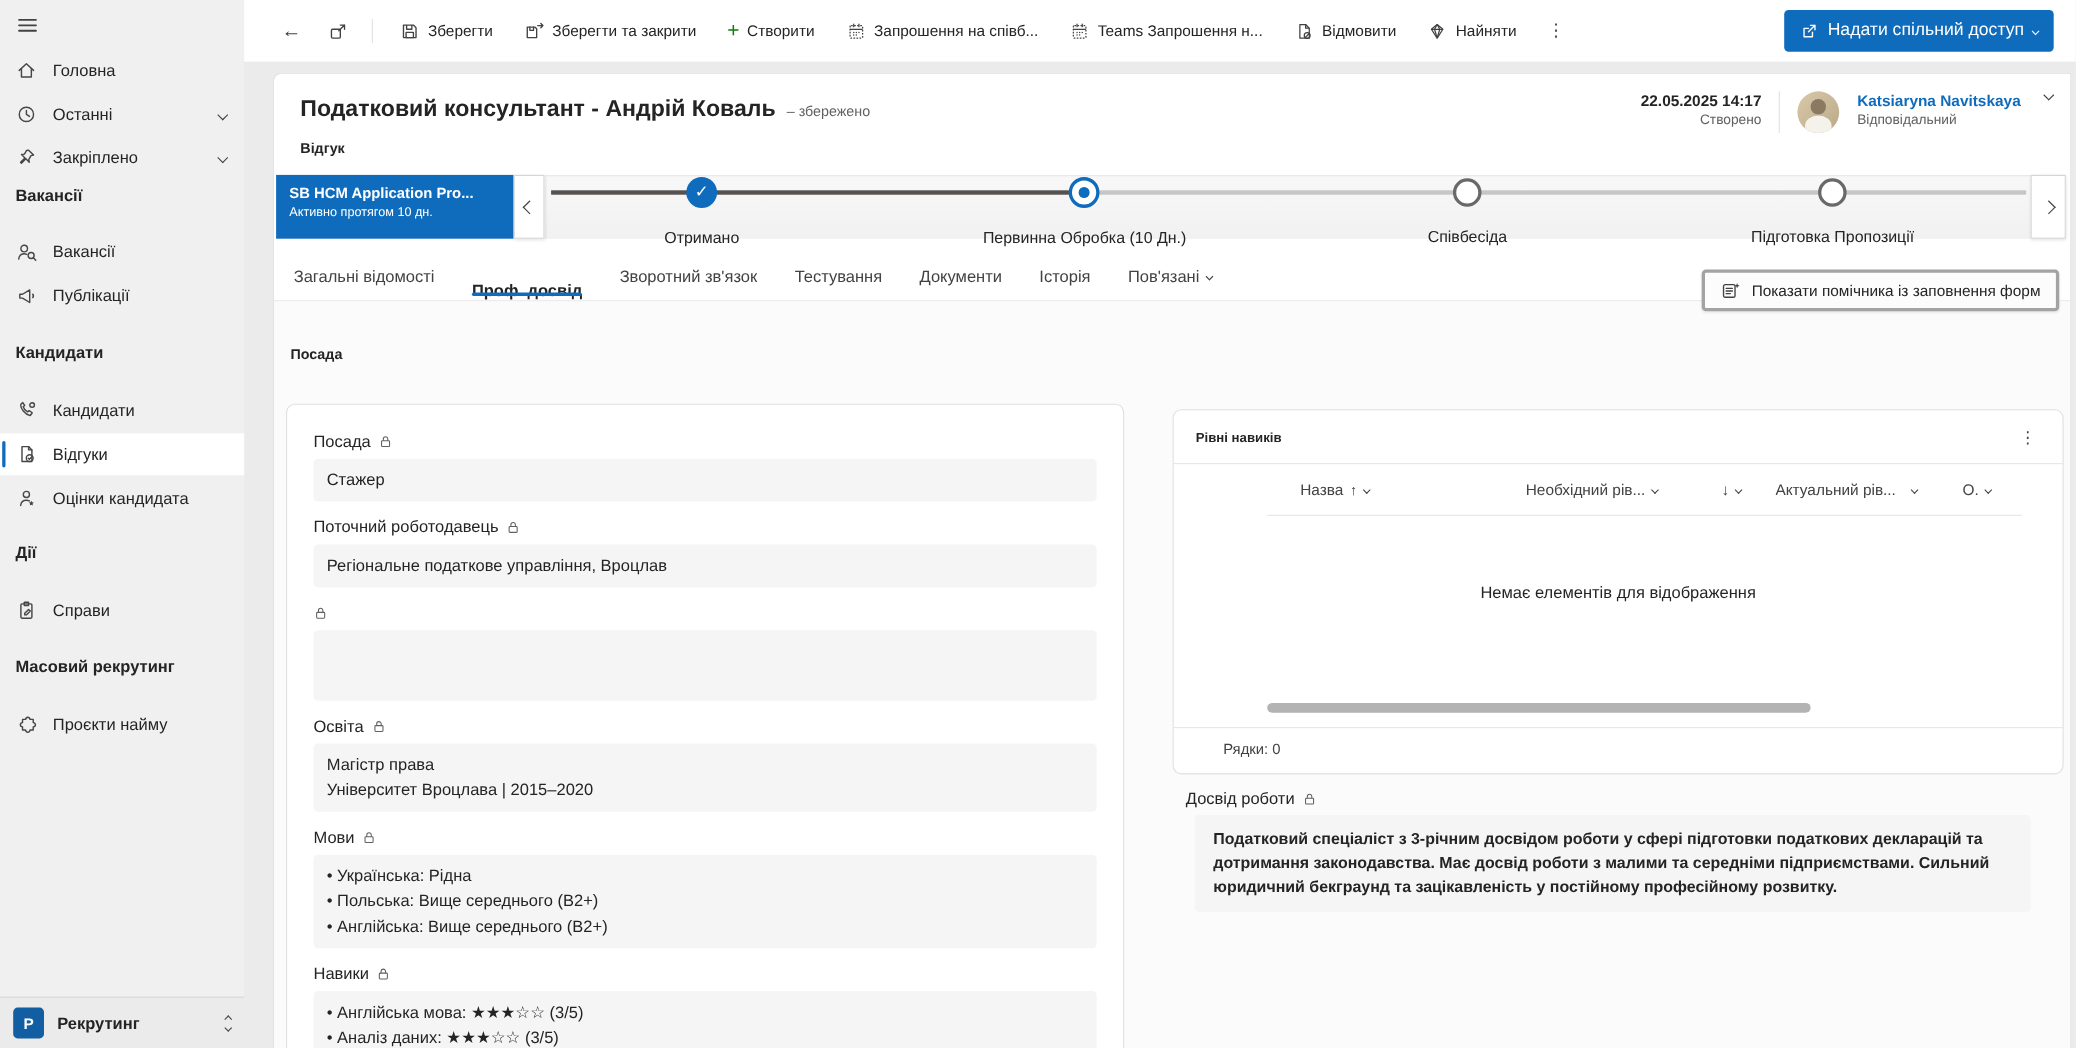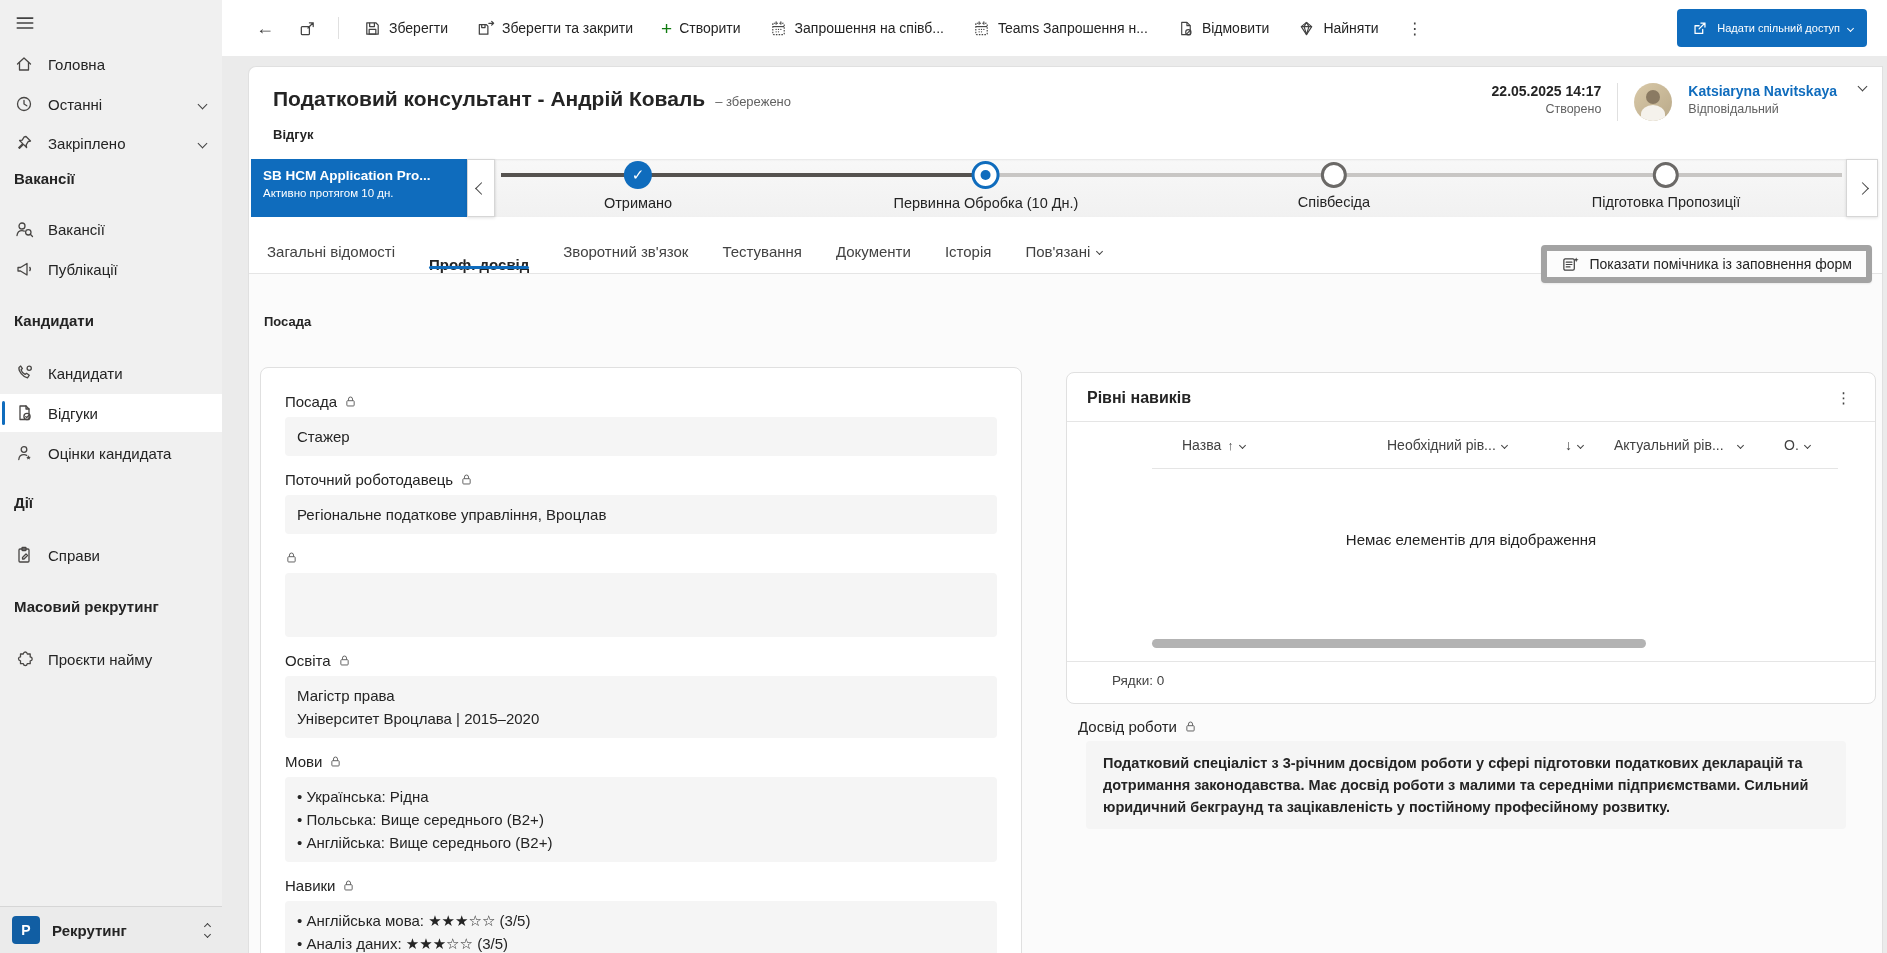--- a/index.html
+++ b/index.html
@@ -40,21 +40,21 @@
     display:flex; align-items:center; padding:0 20px 0 26px; gap:8px; }
   .tb-icon-btn { width:34px; height:34px; display:flex; align-items:center; justify-content:center;
     border-radius:4px; color:#424242; cursor:pointer; font-size:18px; }
   .tb-sep { width:1px; height:22px; background:#e0e0e0; margin:0 6px; }
   .tb-btn { display:flex; align-items:center; gap:7px; padding:0 10px; height:36px; border-radius:4px;
     font-size:14px; color:#242424; cursor:pointer; white-space:nowrap; }
   .tb-btn svg { color:#424242; }
   .tb-plus { color:#107c10; font-size:19px; line-height:1; font-weight:400; }
   .tb-ellipsis { font-size:16px; color:#424242; padding:0 10px; cursor:pointer; }
   .share-btn { margin-left:auto; background:#0f6cbd; color:#fff; border:none; border-radius:4px;
-    height:38px; display:flex; align-items:center; gap:8px; padding:0 14px; font-size:11px;
+    height:38px; display:flex; align-items:center; gap:8px; padding:0 14px; font-size:16px;
     font-family:inherit; cursor:pointer; }
   .share-btn svg { color:#fff; }
 
   
   .content-card { position:absolute; left:26px; top:66px; right:4px; bottom:0; background:#fff;
     border-top-left-radius:8px; border:1px solid #e0e0e0; border-bottom:none; overflow:hidden; }
 
   .title-row { position:absolute; left:24px; top:20px; display:flex; align-items:baseline; gap:10px; }
   .page-title { font-size:21px; font-weight:bold; color:#242424; }
   .saved-flag { font-size:13px; color:#616161; }
@@ -90,33 +90,33 @@
   .bpf-line { position:absolute; top:14px; height:4px; }
   .bpf-line.done { background:#55524f; }
   .bpf-line.todo { background:#c8c6c4; }
   .stage { position:absolute; top:0; transform:translateX(-50%); text-align:center; cursor:pointer; }
   .stage-dot { width:28px; height:28px; border-radius:50%; margin:2px auto 0; background:#fff; position:relative; }
   .stage-dot.done { background:#0f6cbd; color:#fff; font-size:15px; line-height:28px; }
   .stage-dot.current { border:3px solid #0f6cbd; }
   .stage-dot.current::after { content:""; position:absolute; left:50%; top:50%; width:10px; height:10px;
     margin:-5px 0 0 -5px; border-radius:50%; background:#0f6cbd; }
   .stage-dot.future { border:3px solid #6b6967; width:26px; height:26px; margin-top:3px; }
-  .stage-lbl { margin-top:6px; font-size:14.5px; color:#242424; white-space:nowrap; }
+  .stage-lbl { margin-top:20px; font-size:14.5px; color:#242424; white-space:nowrap; }
 
   
   .tabs { position:absolute; left:18px; top:162px; display:flex; gap:34px; align-items:center; height:44px; }
   .tab { font-size:15px; color:#424242; cursor:pointer; position:relative; height:44px;
     display:flex; align-items:center; gap:7px; }
   .tab.active { font-weight:bold; color:#242424;align-items:flex-end; }
   .tab.active::after { content:""; position:absolute; left:0; right:0; bottom:4px; height:3px;
     border-radius:2px; background:#0f6cbd; }
   .tabs-divider { position:absolute; left:0; right:0; top:206px; height:1px; background:#e5e5e5; }
 
   .assistant-btn { position:absolute; right:10px; top:178px; height:38px; background:#fcfcfc;
-    border:6px solid #a3a3a3; border-radius:4px; box-shadow:0 1px 2px rgba(0,0,0,.07);
+    border:3px solid #a3a3a3; border-radius:4px; box-shadow:0 1px 2px rgba(0,0,0,.07);
     display:flex; align-items:center; gap:9px; padding:0 14px; font-size:14px; color:#242424;
     cursor:pointer; z-index:5; }
   .assistant-btn svg { color:#424242; }
 
   .form-area { position:absolute; left:0; right:0; top:207px; bottom:0; background:#fbfbfb; }
   .section-title { position:absolute; left:15px; top:40px; font-size:13px; font-weight:600; color:#242424; }
 
   
   .form-card { position:absolute; left:11px; top:93px; width:762px; height:760px; background:#fff;
     border:1px solid #e0e0e0; border-radius:8px; padding:22px 24px; }
@@ -125,21 +125,21 @@
   .fld-label:first-child { margin-top:0; }
   .fld-label svg { color:#616161; }
   .fld-value { margin-top:5px; background:#f5f5f5; border-radius:4px; padding:8px 12px;
     font-size:15px; color:#242424; line-height:23px; white-space:pre-line; cursor:text; }
   .fld-value.empty { height:64px; }
 
   
   .right-col { position:absolute; left:817px; top:98px; width:810px; }
   .skills-card { background:#fff; border:1px solid #e0e0e0; border-radius:8px; height:332px; position:relative; }
   .skills-head { display:flex; align-items:center; justify-content:space-between; padding:16px 20px 14px; }
-  .skills-title { font-size:16px; font-weight:600; color:#242424; }
+  .skills-title { font-size:12px; font-weight:600; color:#242424; }
   .v-ellipsis { font-size:15px; color:#424242; cursor:pointer; padding:0 4px; }
   .skills-divider { height:1px; background:#e5e5e5; }
   .grid-head { display:flex; align-items:center; height:46px; font-size:14px; color:#424242; }
   .gh-cell { display:flex; align-items:center; gap:6px; white-space:nowrap; cursor:pointer; overflow:hidden; }
   .gh-indent { width:115px; flex:0 0 auto; }
   .gh-c1 { width:205px; } .gh-c2 { width:178px; } .gh-c3 { width:49px; }
   .gh-c4 { width:170px;gap:14px; } .gh-c5 { flex:1; }
   .sort-arrow { font-size:13px; color:#424242; }
   .grid-head-divider { height:1px; background:#e5e5e5; margin:0 37px 0 85px; }
   .empty-state { text-align:center; margin-top:62px; font-size:15px; color:#242424; }

